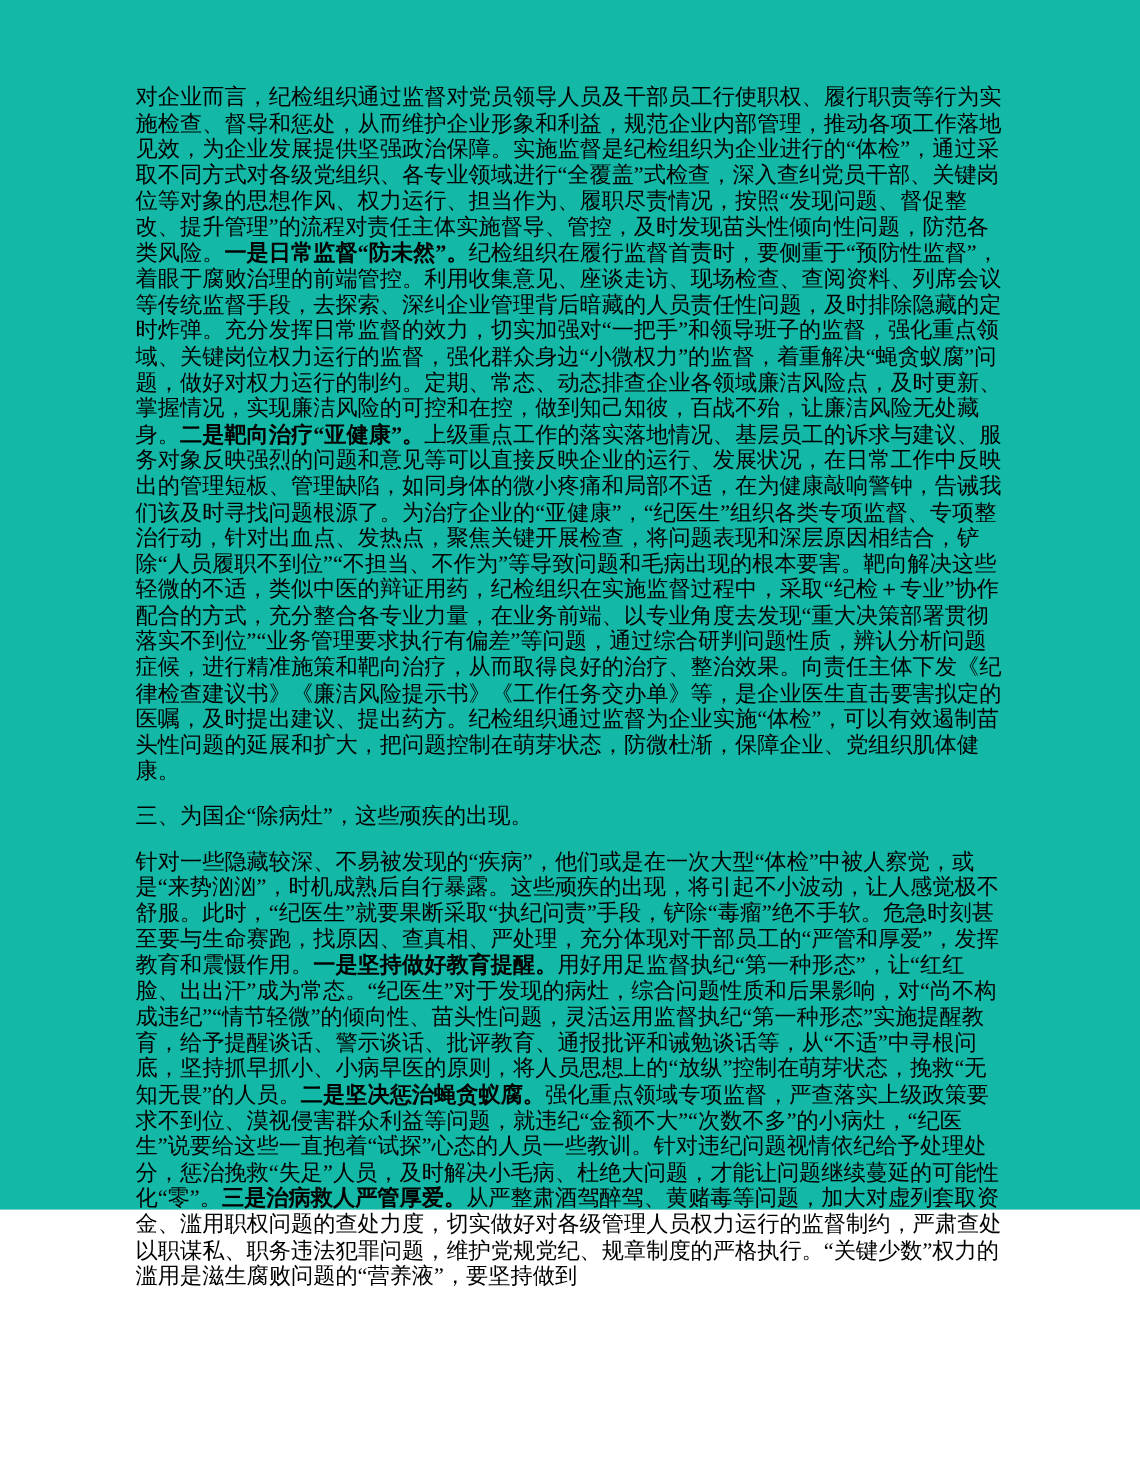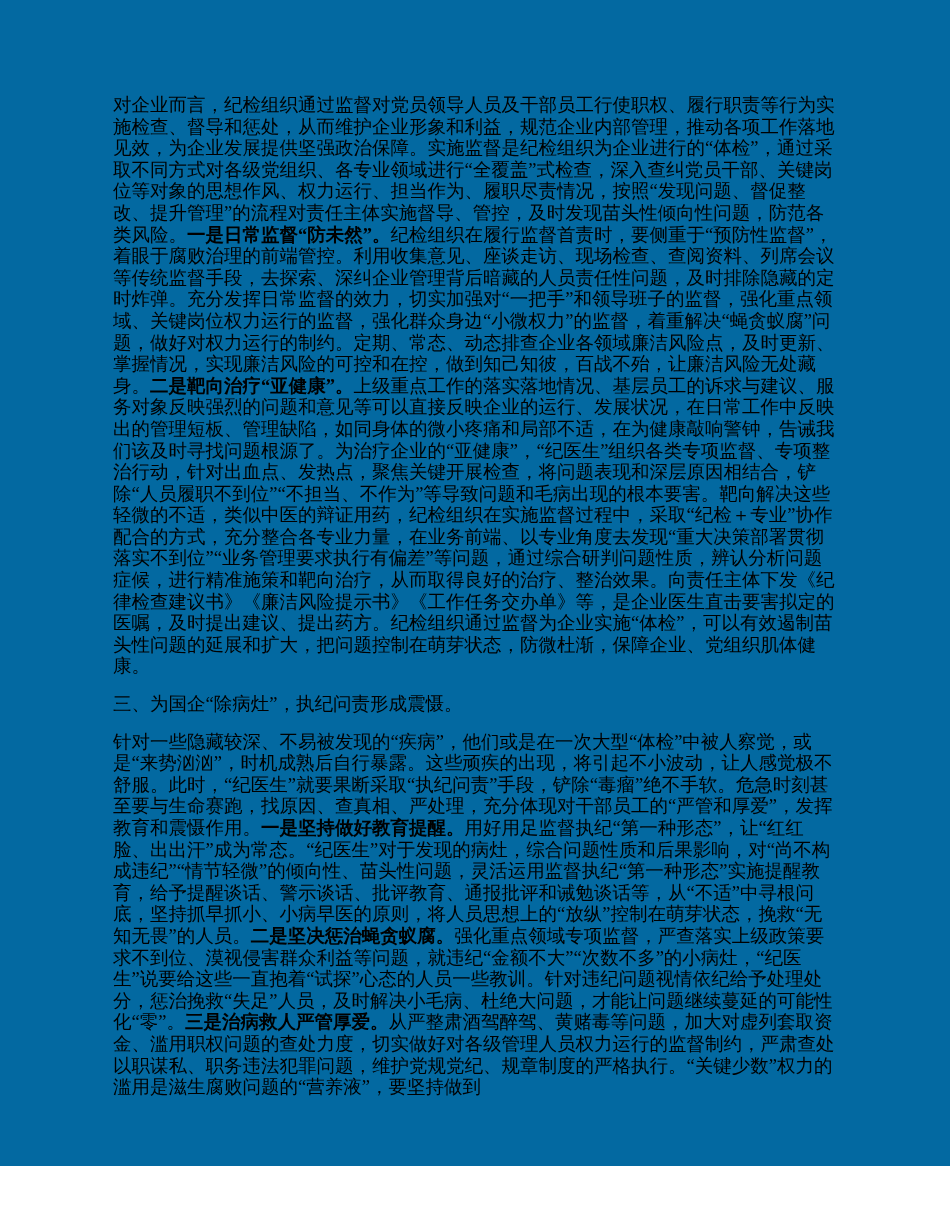--- a/index.html
+++ b/index.html
@@ -8,23 +8,23 @@
   }
   body {
     width: 950px;
     height: 1230px;
     background: #ffffff;
     overflow: hidden;
   }
   .page {
     box-sizing: border-box;
     width: 950px;
-    height: 1166px;
-    padding: 95px 113px 0 113px;
-    background: #0369a1;
+    height: 1008px;
+    padding: 72px 113px 0 113px;
+    background: #14b8a6;
   }
   .para {
     margin: 0 0 16px 0;
     font-size: 18.5px;
     line-height: 21.6px;
     color: #000000;
     font-family: "Liberation Serif", "DejaVu Serif", serif;
     text-align: left;
   }
   .para span {
@@ -34,17 +34,17 @@
     font-weight: bold;
   }
 </style>
 </head>
 <body>
 
 <div class="page">
 
   <p class="para"><span>对企业而言，纪检组织通过监督对党员领导人员及干部员工行使职权、履行职责等行为实施检查、督导和惩处，从而维护企业形象和利益，规范企业内部管理，推动各项工作落地见效，为企业发展提供坚强政治保障。实施监督是纪检组织为企业进行的“体检”，通过采取不同方式对各级党组织、各专业领域进行“全覆盖”式检查，深入查纠党员干部、关键岗位等对象的思想作风、权力运行、担当作为、履职尽责情况，按照“发现问题、督促整改、提升管理”的流程对责任主体实施督导、管控，及时发现苗头性倾向性问题，防范各类风险。</span><span class="b">一是日常监督“防未然”。</span><span>纪检组织在履行监督首责时，要侧重于“预防性监督”，着眼于腐败治理的前端管控。利用收集意见、座谈走访、现场检查、查阅资料、列席会议等传统监督手段，去探索、深纠企业管理背后暗藏的人员责任性问题，及时排除隐藏的定时炸弹。充分发挥日常监督的效力，切实加强对“一把手”和领导班子的监督，强化重点领域、关键岗位权力运行的监督，强化群众身边“小微权力”的监督，着重解决“蝇贪蚁腐”问题，做好对权力运行的制约。定期、常态、动态排查企业各领域廉洁风险点，及时更新、掌握情况，实现廉洁风险的可控和在控，做到知己知彼，百战不殆，让廉洁风险无处藏身。</span><span class="b">二是靶向治疗“亚健康”。</span><span>上级重点工作的落实落地情况、基层员工的诉求与建议、服务对象反映强烈的问题和意见等可以直接反映企业的运行、发展状况，在日常工作中反映出的管理短板、管理缺陷，如同身体的微小疼痛和局部不适，在为健康敲响警钟，告诫我们该及时寻找问题根源了。为治疗企业的“亚健康”，“纪医生”组织各类专项监督、专项整治行动，针对出血点、发热点，聚焦关键开展检查，将问题表现和深层原因相结合，铲除“人员履职不到位”“不担当、不作为”等导致问题和毛病出现的根本要害。靶向解决这些轻微的不适，类似中医的辩证用药，纪检组织在实施监督过程中，采取“纪检＋专业”协作配合的方式，充分整合各专业力量，在业务前端、以专业角度去发现“重大决策部署贯彻落实不到位”“业务管理要求执行有偏差”等问题，通过综合研判问题性质，辨认分析问题症候，进行精准施策和靶向治疗，从而取得良好的治疗、整治效果。向责任主体下发《纪律检查建议书》《廉洁风险提示书》《工作任务交办单》等，是企业医生直击要害拟定的医嘱，及时提出建议、提出药方。纪检组织通过监督为企业实施“体检”，可以有效遏制苗头性问题的延展和扩大，把问题控制在萌芽状态，防微杜渐，保障企业、党组织肌体健康。</span></p>
 
-  <p class="para"><span>三、为国企“除病灶”，执纪问责形成震慑。</span></p>
+  <p class="para"><span>三、为国企“除病灶”，这些顽疾的出现。</span></p>
 
   <p class="para"><span>针对一些隐藏较深、不易被发现的“疾病”，他们或是在一次大型“体检”中被人察觉，或是“来势汹汹”，时机成熟后自行暴露。这些顽疾的出现，将引起不小波动，让人感觉极不舒服。此时，“纪医生”就要果断采取“执纪问责”手段，铲除“毒瘤”绝不手软。危急时刻甚至要与生命赛跑，找原因、查真相、严处理，充分体现对干部员工的“严管和厚爱”，发挥教育和震慑作用。</span><span class="b">一是坚持做好教育提醒。</span><span>用好用足监督执纪“第一种形态”，让“红红脸、出出汗”成为常态。“纪医生”对于发现的病灶，综合问题性质和后果影响，对“尚不构成违纪”“情节轻微”的倾向性、苗头性问题，灵活运用监督执纪“第一种形态”实施提醒教育，给予提醒谈话、警示谈话、批评教育、通报批评和诫勉谈话等，从“不适”中寻根问底，坚持抓早抓小、小病早医的原则，将人员思想上的“放纵”控制在萌芽状态，挽救“无知无畏”的人员。</span><span class="b">二是坚决惩治蝇贪蚁腐。</span><span>强化重点领域专项监督，严查落实上级政策要求不到位、漠视侵害群众利益等问题，就违纪“金额不大”“次数不多”的小病灶，“纪医生”说要给这些一直抱着“试探”心态的人员一些教训。针对违纪问题视情依纪给予处理处分，惩治挽救“失足”人员，及时解决小毛病、杜绝大问题，才能让问题继续蔓延的可能性化“零”。</span><span class="b">三是治病救人严管厚爱。</span><span>从严整肃酒驾醉驾、黄赌毒等问题，加大对虚列套取资金、滥用职权问题的查处力度，切实做好对各级管理人员权力运行的监督制约，严肃查处以职谋私、职务违法犯罪问题，维护党规党纪、规章制度的严格执行。“关键少数”权力的滥用是滋生腐败问题的“营养液”，要坚持做到</span></p>
 
 </div>
 
 </body></html>

